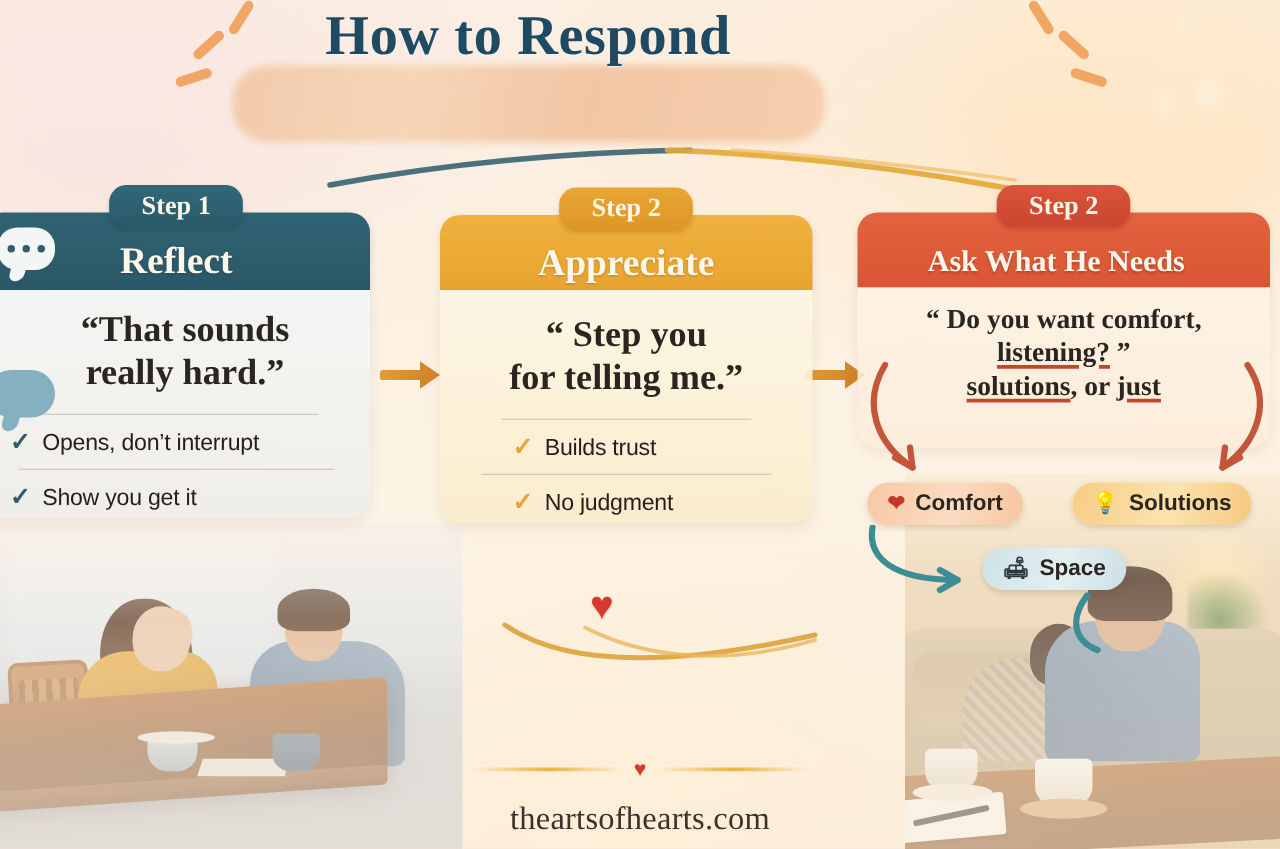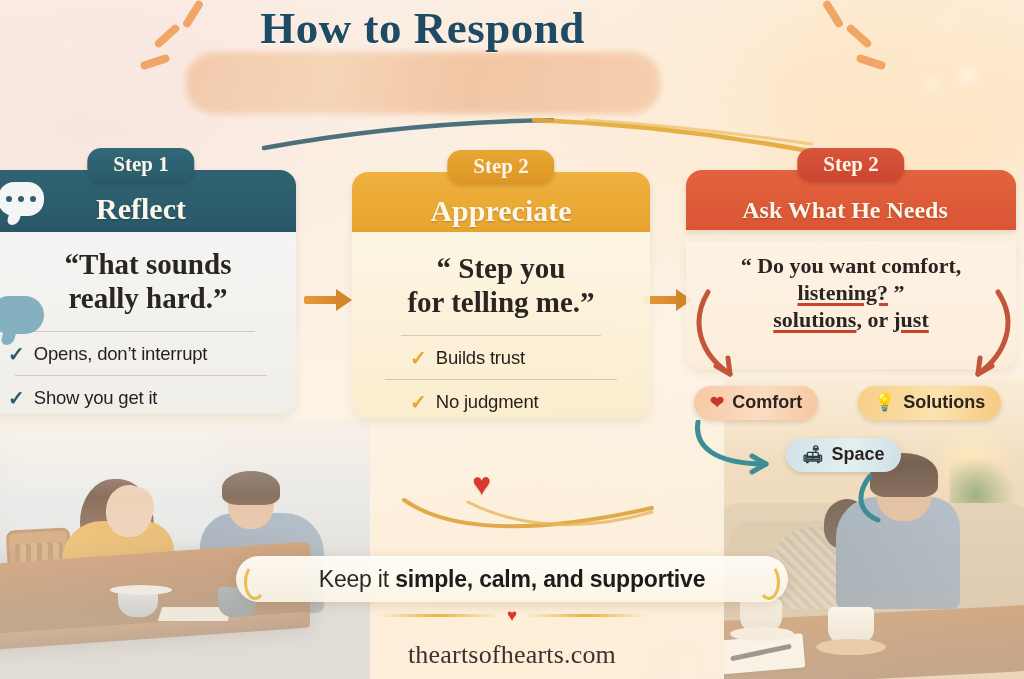--- a/index.html
+++ b/index.html
@@ -351,21 +351,21 @@
     <path d="M6 2 C 46 30, 120 40, 254 10" stroke="#dda239" stroke-width="4" fill="none" stroke-linecap="round" opacity=".9"></path>
     <path d="M70 4 C 120 30, 186 34, 254 14" stroke="#e8b75c" stroke-width="3" fill="none" stroke-linecap="round" opacity=".8"></path>
   </svg>
 
   <div class="card" id="card3">
     <div class="card-head">
       <div class="card-tab">Step 2</div>
       <div class="card-title">Ask What He Needs</div>
     </div>
     <div class="card-body">
-      <div class="quote" style="font-size:22px;padding:12px 12px 0;line-height:1.22;margin-top:11px;">
+      <div class="quote" style="font-size:22px;padding:12px 12px 0;line-height:1.22;">
         <div>“ Do you want comfort,</div>
         <div>
           <span class="u-red">listening?</span><span> ”</span>
         </div>
         <div>
           <span class="u-red">solutions</span><span>, or </span><span class="u-red">just</span>
         </div>
       </div>
     </div>
   </div>
@@ -392,27 +392,20 @@
   </div>
   <div class="chip" id="chip-solutions">
     <span class="ci">💡</span>
     <span>Solutions</span>
   </div>
   <div class="chip" id="chip-space">
     <span class="ci" style="color:#2b3a42;">🛋</span>
     <span>Space</span>
   </div>
 
-  <div id="banner">
-    <div class="ban-paren l"></div>
-    <div class="btext">
-      <span>Keep it </span><b>simple, calm, and supportive</b>
-    </div>
-    <div class="ban-paren r"></div>
-  </div>
 
   <div class="sep-line" style="left:378px;width:120px;"></div>
   <div class="sep-line" style="left:526px;width:120px;"></div>
   <div class="sep-heart">♥</div>
 
   <div id="footer">theartsofhearts.com</div>
 
 </div>
 
 </body></html>

